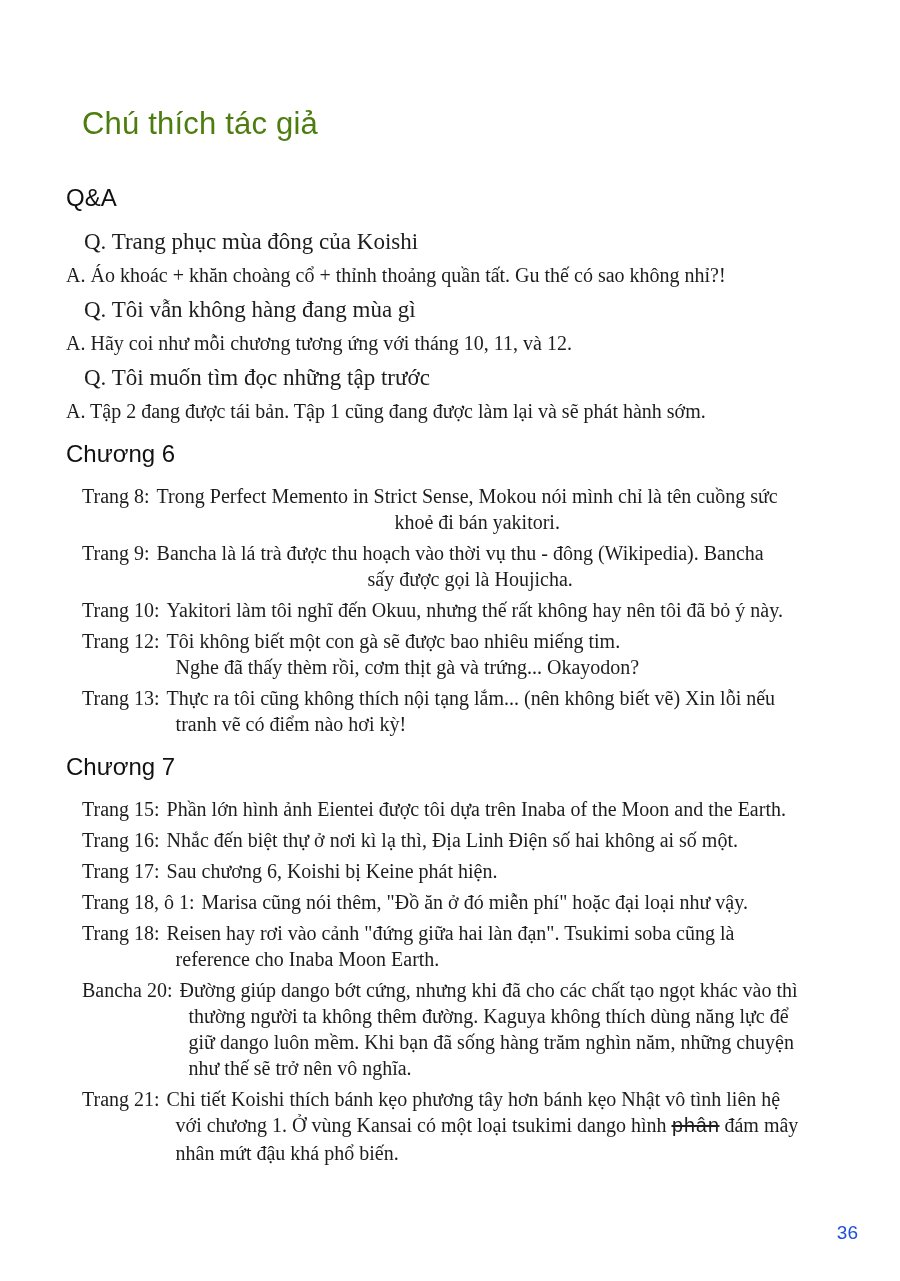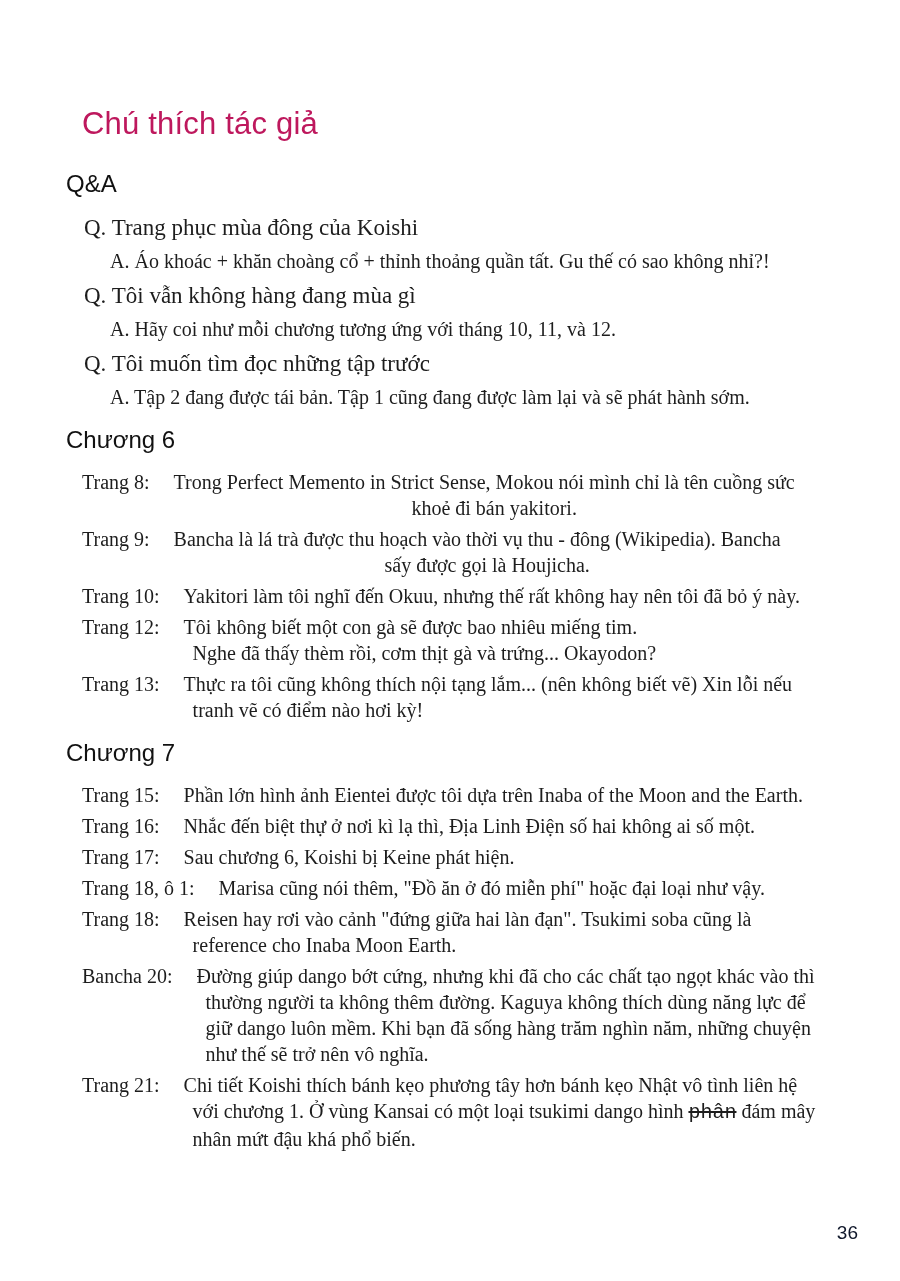--- a/index.html
+++ b/index.html
@@ -11,51 +11,50 @@
     overflow: hidden;
     font-family: "Liberation Serif", serif;
     color: #1d1d1d;
   }
   .content { padding: 106px 40px 0 66px; }
 
   .title {
     font-family: "Liberation Sans", sans-serif;
     font-size: 31px;
     font-weight: 400;
-    color: #be185d;
+    color: #4d7c0f;
     margin-left: 16px;
     letter-spacing: 0.2px;
   }
   .section-heading {
     font-family: "Liberation Sans", sans-serif;
     font-size: 24px;
     font-weight: 400;
     color: #111;
   }
-  .qa-heading { margin-top: 28px; }
+  .qa-heading { margin-top: 42px; }
   .ch-heading { margin-top: 16px; }
 
   .qa-list { margin-top: 17px; }
   .qa-q {
     font-size: 23px;
     line-height: 26px;
     margin-left: 18px;
     margin-bottom: 7px;
   }
   .qa-a {
     font-size: 20px;
     line-height: 26px;
-    margin-left: 44px;
     margin-bottom: 9px;
   }
 
   .notes { margin-top: 15px; margin-left: 16px; }
   .note {
     display: flex;
-    gap: 24px;
+    gap: 7px;
     font-size: 20px;
     line-height: 26px;
     margin-bottom: 5px;
   }
   .note-label { white-space: nowrap; }
   .note-text {
     white-space: pre-line;
     padding-left: 9px;
     text-indent: -9px;
   }
@@ -65,21 +64,21 @@
     text-align: center;
   }
   .struck { text-decoration: line-through; font-family: Liberation Mono, monospace; }
 
   .page-number {
     position: absolute;
     top: 1222px;
     right: 42px;
     font-family: "Liberation Sans", sans-serif;
     font-size: 19px;
-    color: #0f172a;
+    color: #1d4ed8;
   }
 </style>
 </head>
 <body>
 
 <div class="content">
 
   <h1 class="title">Chú thích tác giả</h1>
 
   <h2 class="section-heading qa-heading">Q&amp;A</h2>

